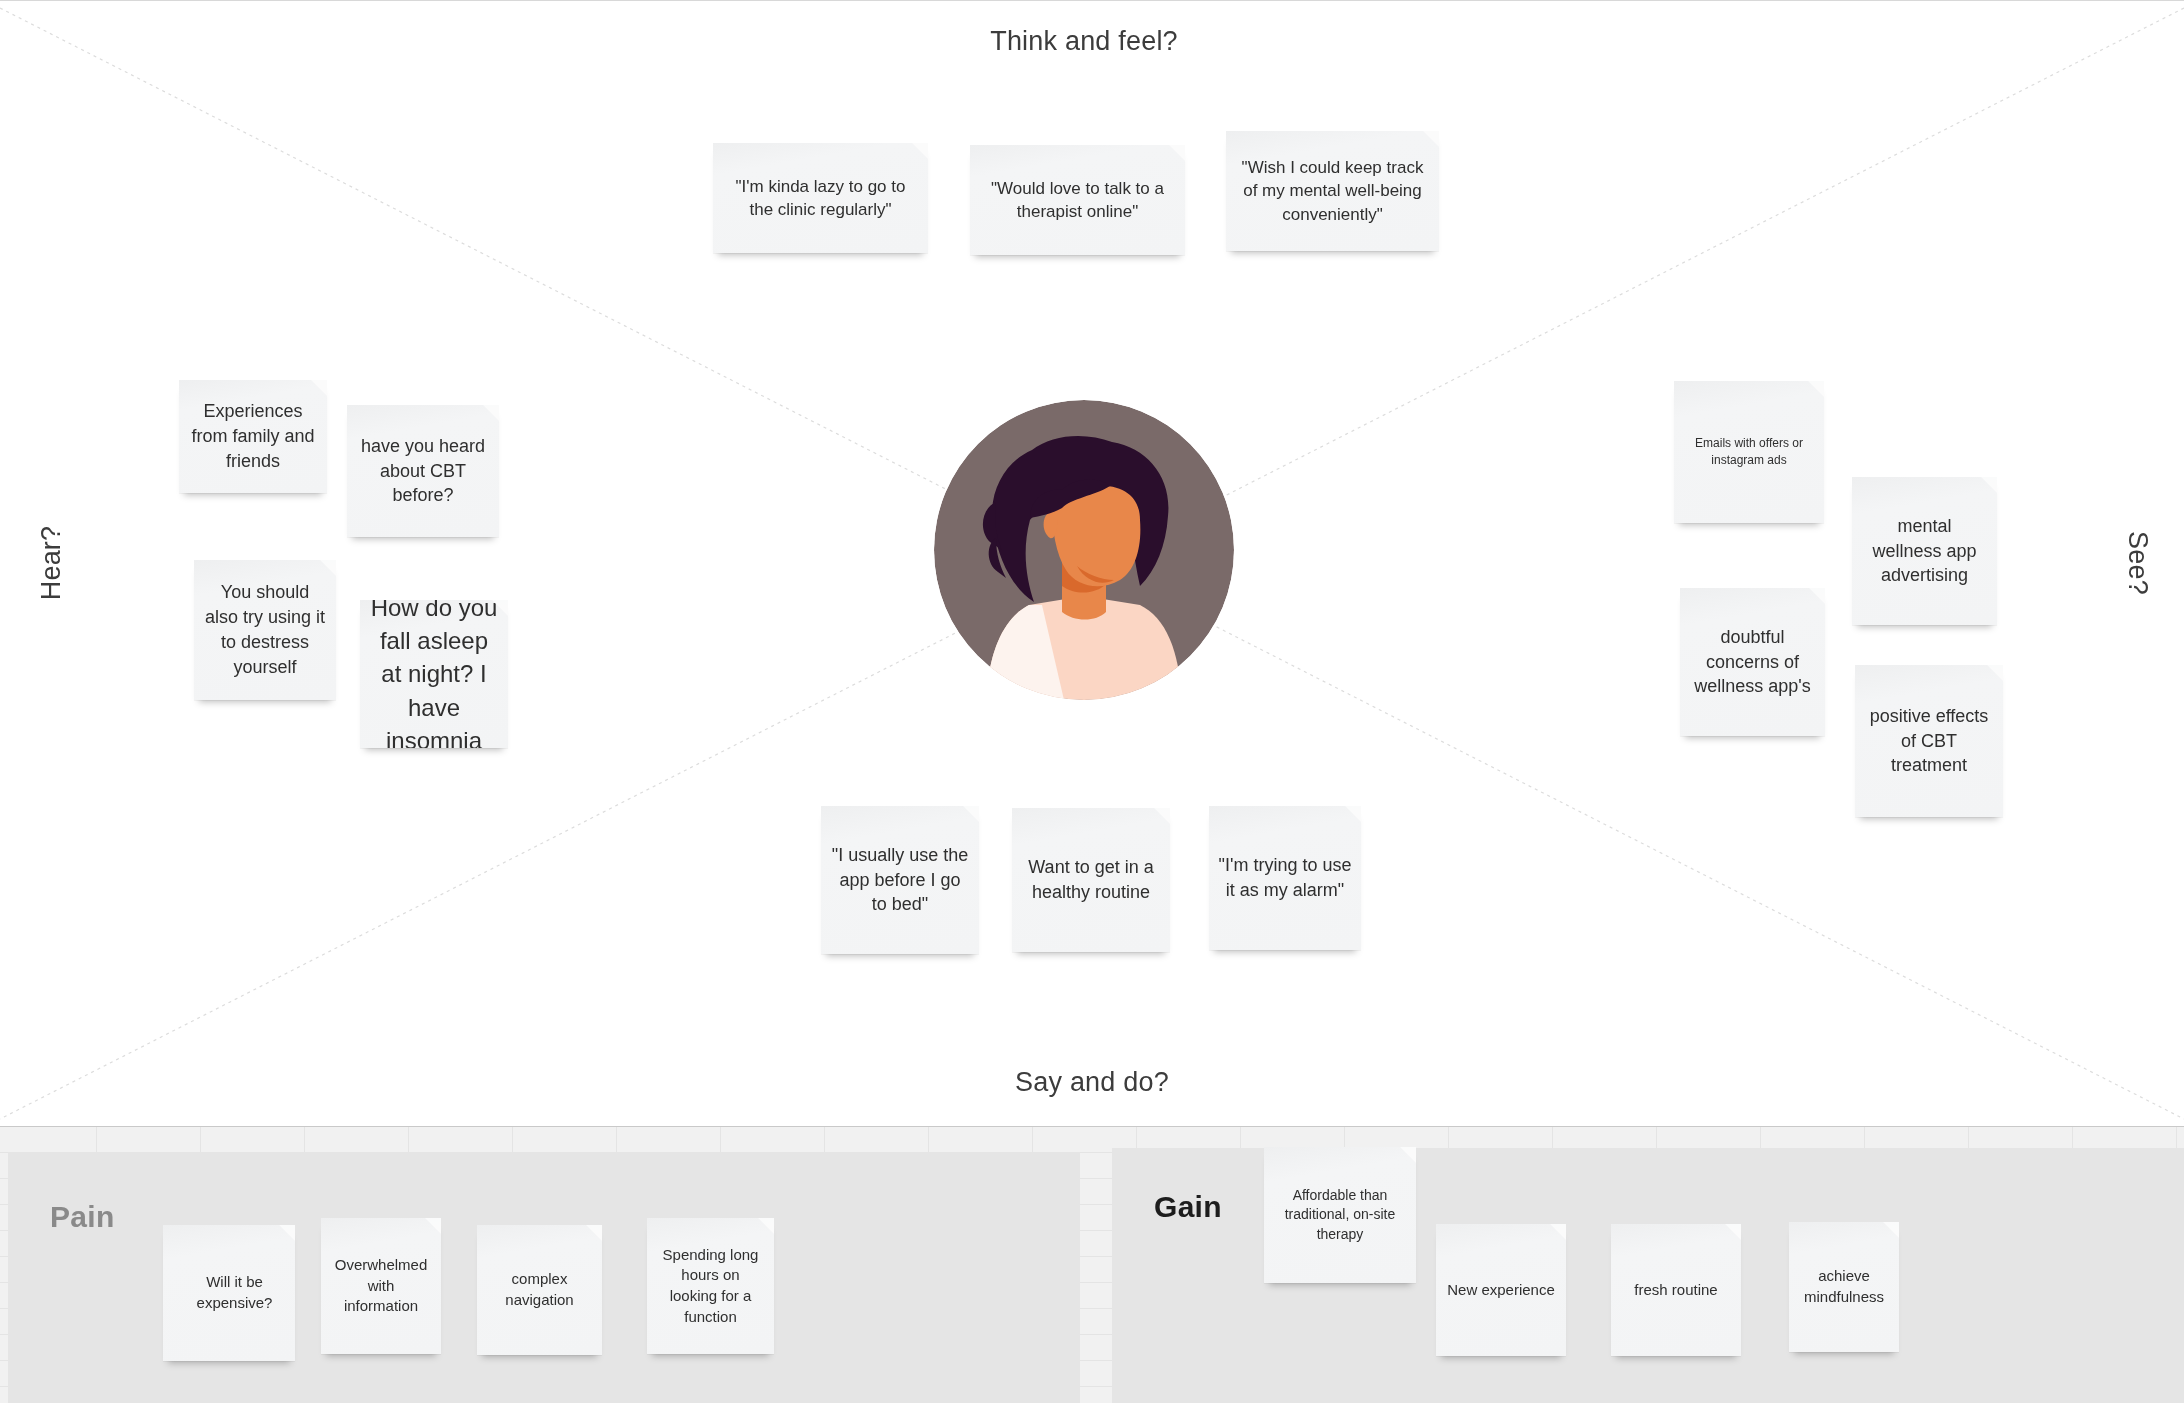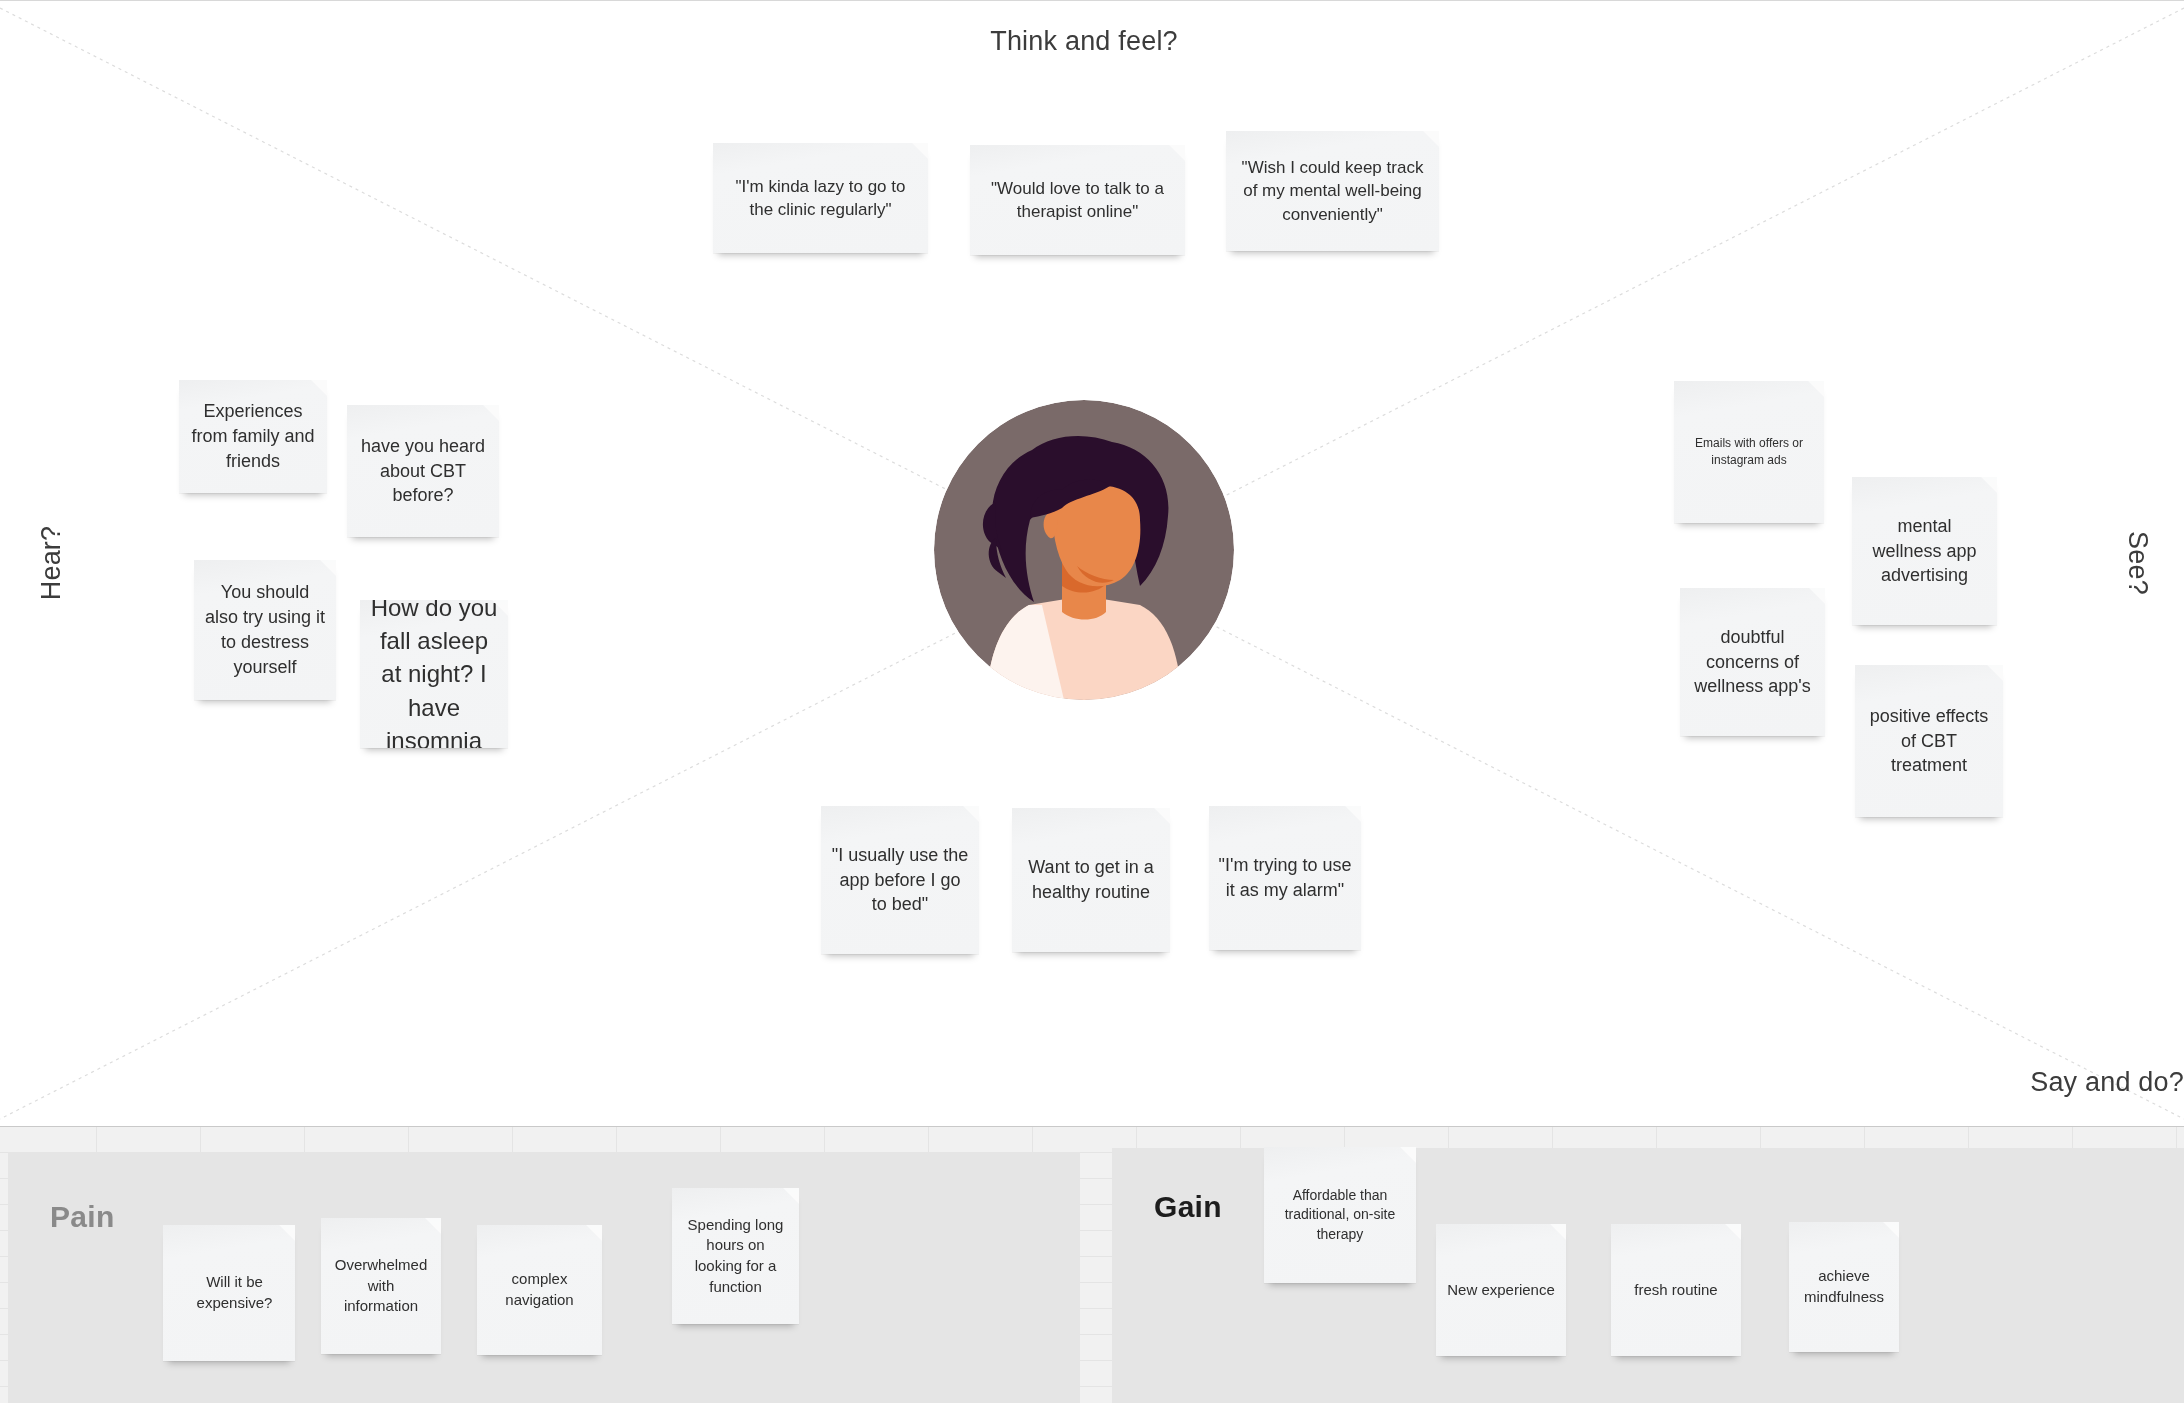--- a/index.html
+++ b/index.html
@@ -80,21 +80,21 @@
   
   .caption {
     position: absolute;
     color: #3c3c3c;
     font-size: 27px;
     font-weight: 400;
     letter-spacing: .2px;
     white-space: nowrap;
   }
   .caption-think { left: 0; right: 16px; top: 26px; text-align: center; }
-  .caption-say   { left: 0; right: 0; top: 1067px; text-align: right; }
+  .caption-say   { left: 0; right: 0; top: 1067px; text-align: center; }
   .caption-hear {
     left: 14px;
     top: 563px;
     transform: translateY(-50%) rotate(-90deg);
     transform-origin: center center;
   }
   .caption-see {
     right: 14px;
     top: 563px;
     transform: translateY(-50%) rotate(90deg);
@@ -266,21 +266,21 @@
   <div id="panel-notes">
       <div class="note" style="left: 163px; top: 1225px; width: 132px; height: 136px; font-size: 15px; padding-left: 20px;">
         <span class="note-text">Will it be expensive?</span>
       </div>
       <div class="note" style="left: 321px; top: 1218px; width: 120px; height: 136px; font-size: 15px;">
         <span class="note-text">Overwhelmed with information</span>
       </div>
       <div class="note" style="left: 477px; top: 1225px; width: 125px; height: 130px; font-size: 15px;">
         <span class="note-text">complex navigation</span>
       </div>
-      <div class="note" style="left: 647px; top: 1188px; width: 127px; height: 136px; font-size: 15px; margin-left: 25px;">
+      <div class="note" style="left: 647px; top: 1218px; width: 127px; height: 136px; font-size: 15px;">
         <span class="note-text">Spending long hours on looking for a function</span>
       </div>
       <div class="note" style="left: 1264px; top: 1147px; width: 152px; height: 136px; font-size: 14px;">
         <span class="note-text">Affordable than traditional, on-site therapy</span>
       </div>
       <div class="note" style="left: 1436px; top: 1224px; width: 130px; height: 132px; font-size: 15px;">
         <span class="note-text">New experience</span>
       </div>
       <div class="note" style="left: 1611px; top: 1224px; width: 130px; height: 132px; font-size: 15px;">
         <span class="note-text">fresh routine</span>

